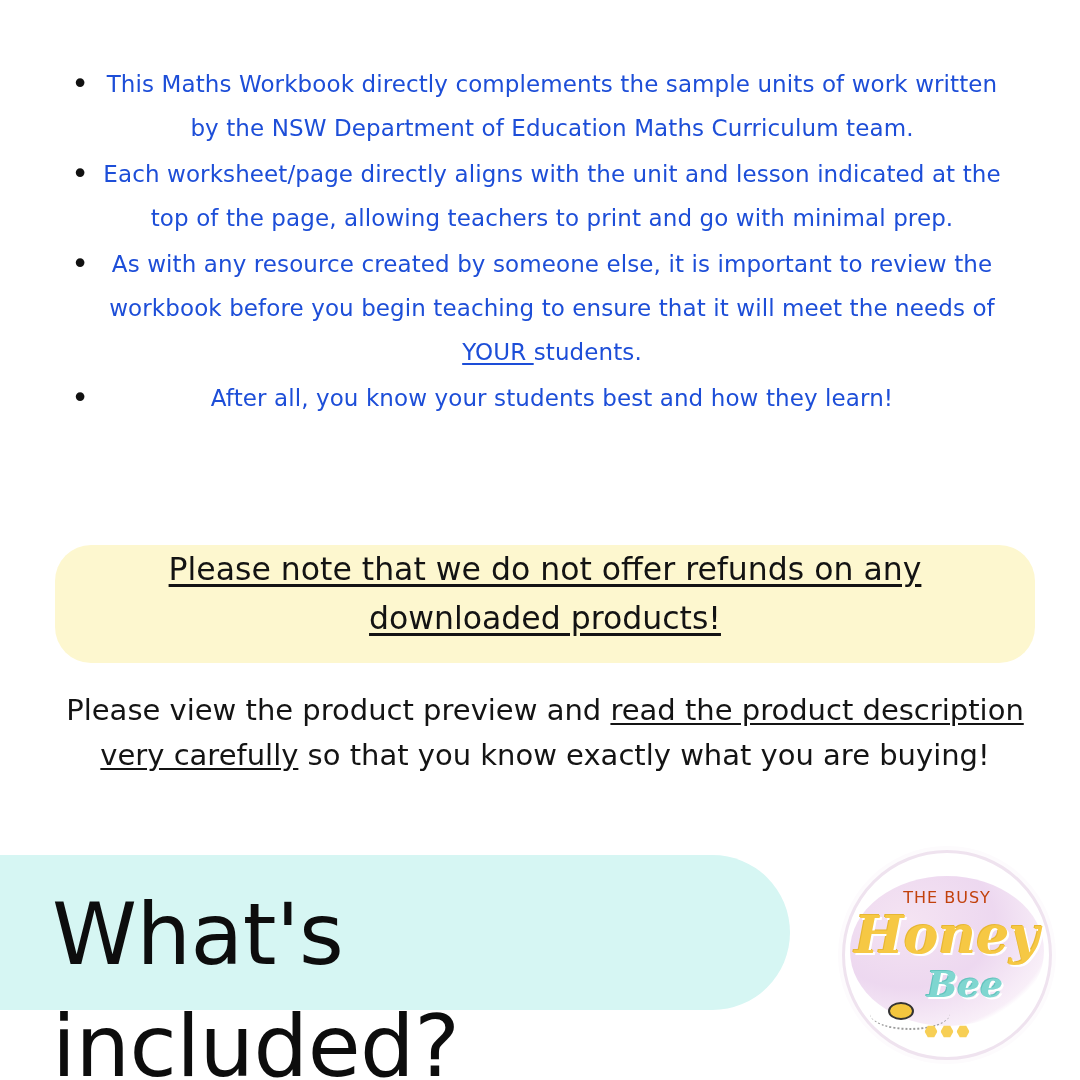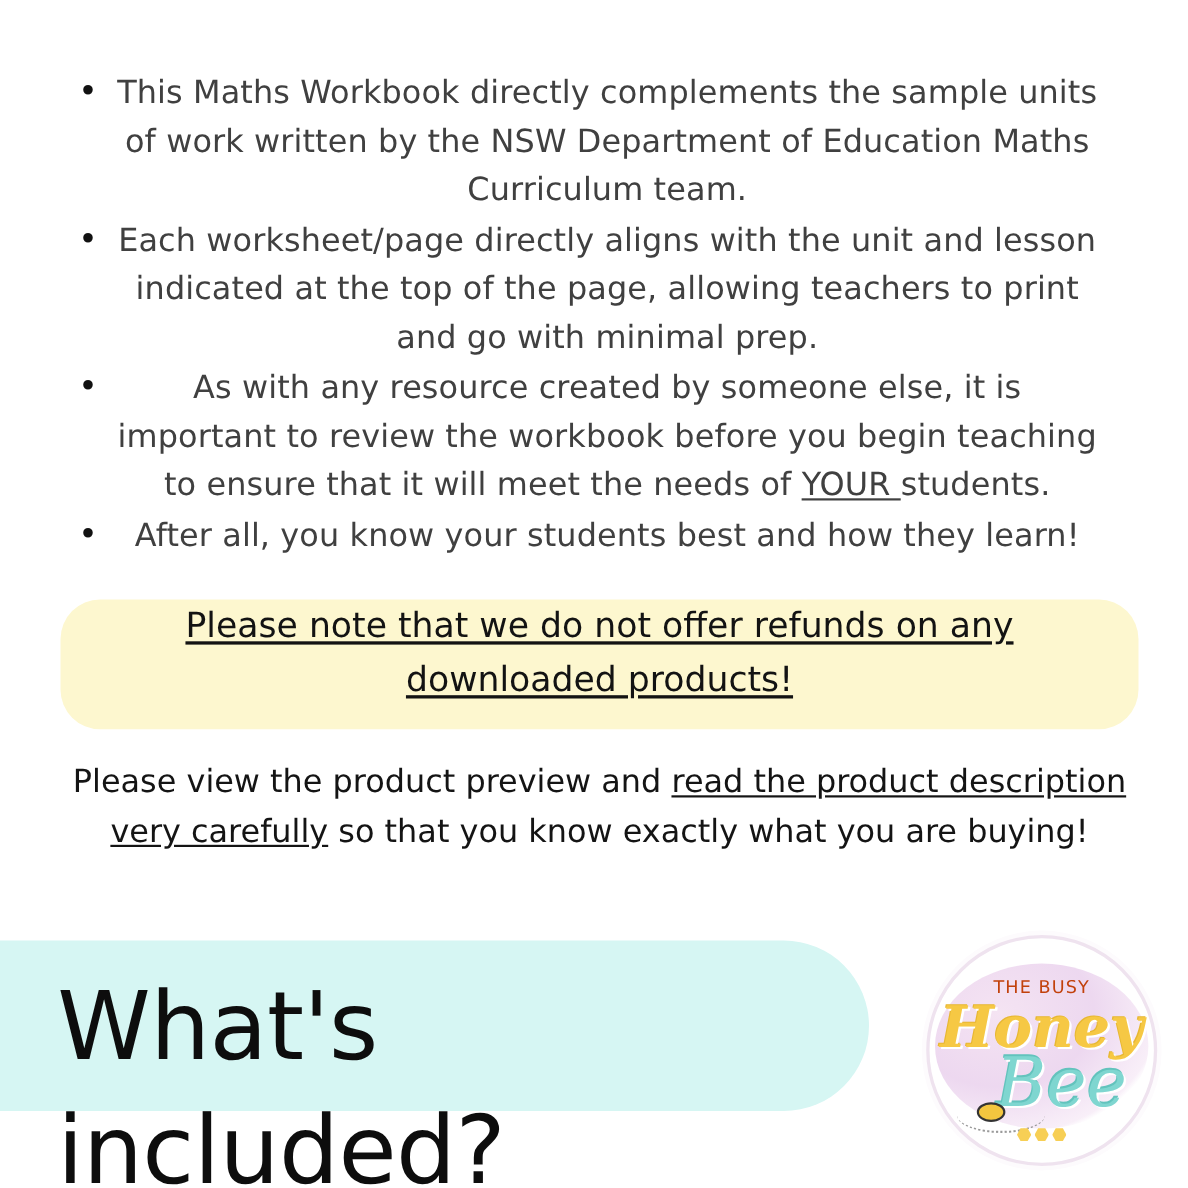--- a/index.html
+++ b/index.html
@@ -37,23 +37,23 @@
     flex: 0 0 auto;
     width: 44px;
     text-align: center;
     font-size: 30px;
     line-height: 44px;
     color: #111;
   }
   .bullet-text {
     flex: 1 1 auto;
     text-align: center;
-    font-size: 29px;
+    font-size: 23px;
     line-height: 44px;
-    color: #404040;
+    color: #1d4ed8;
     letter-spacing: 0.1px;
     padding-right: 20px;
   }
   .bullet-text u {
     text-underline-offset: 3px;
   }
 
   
   .note-box {
     position: absolute;
@@ -166,26 +166,26 @@
     font-style: italic;
     font-weight: bold;
     text-shadow: 2px 2px 0 #ffffff, -1px -1px 0 #e7b733;
   }
   .logo-bee {
     position: absolute;
     top: 108px;
     left: 18px;
     width: 210px;
     text-align: center;
-    font-size: 62px;
+    font-size: 36px;
     line-height: 52px;
     color: #7fd6d0;
     font-family: "DejaVu Serif", serif;
     font-style: italic;
-    font-weight: normal;
+    font-weight: bold;
     text-shadow: 2px 2px 0 #ffffff, -1px -1px 0 #63c3bd;
   }
   .logo-hex {
     position: absolute;
     bottom: 22px;
     left: 50%;
     transform: translateX(-50%);
     display: flex;
     gap: 3px;
   }

